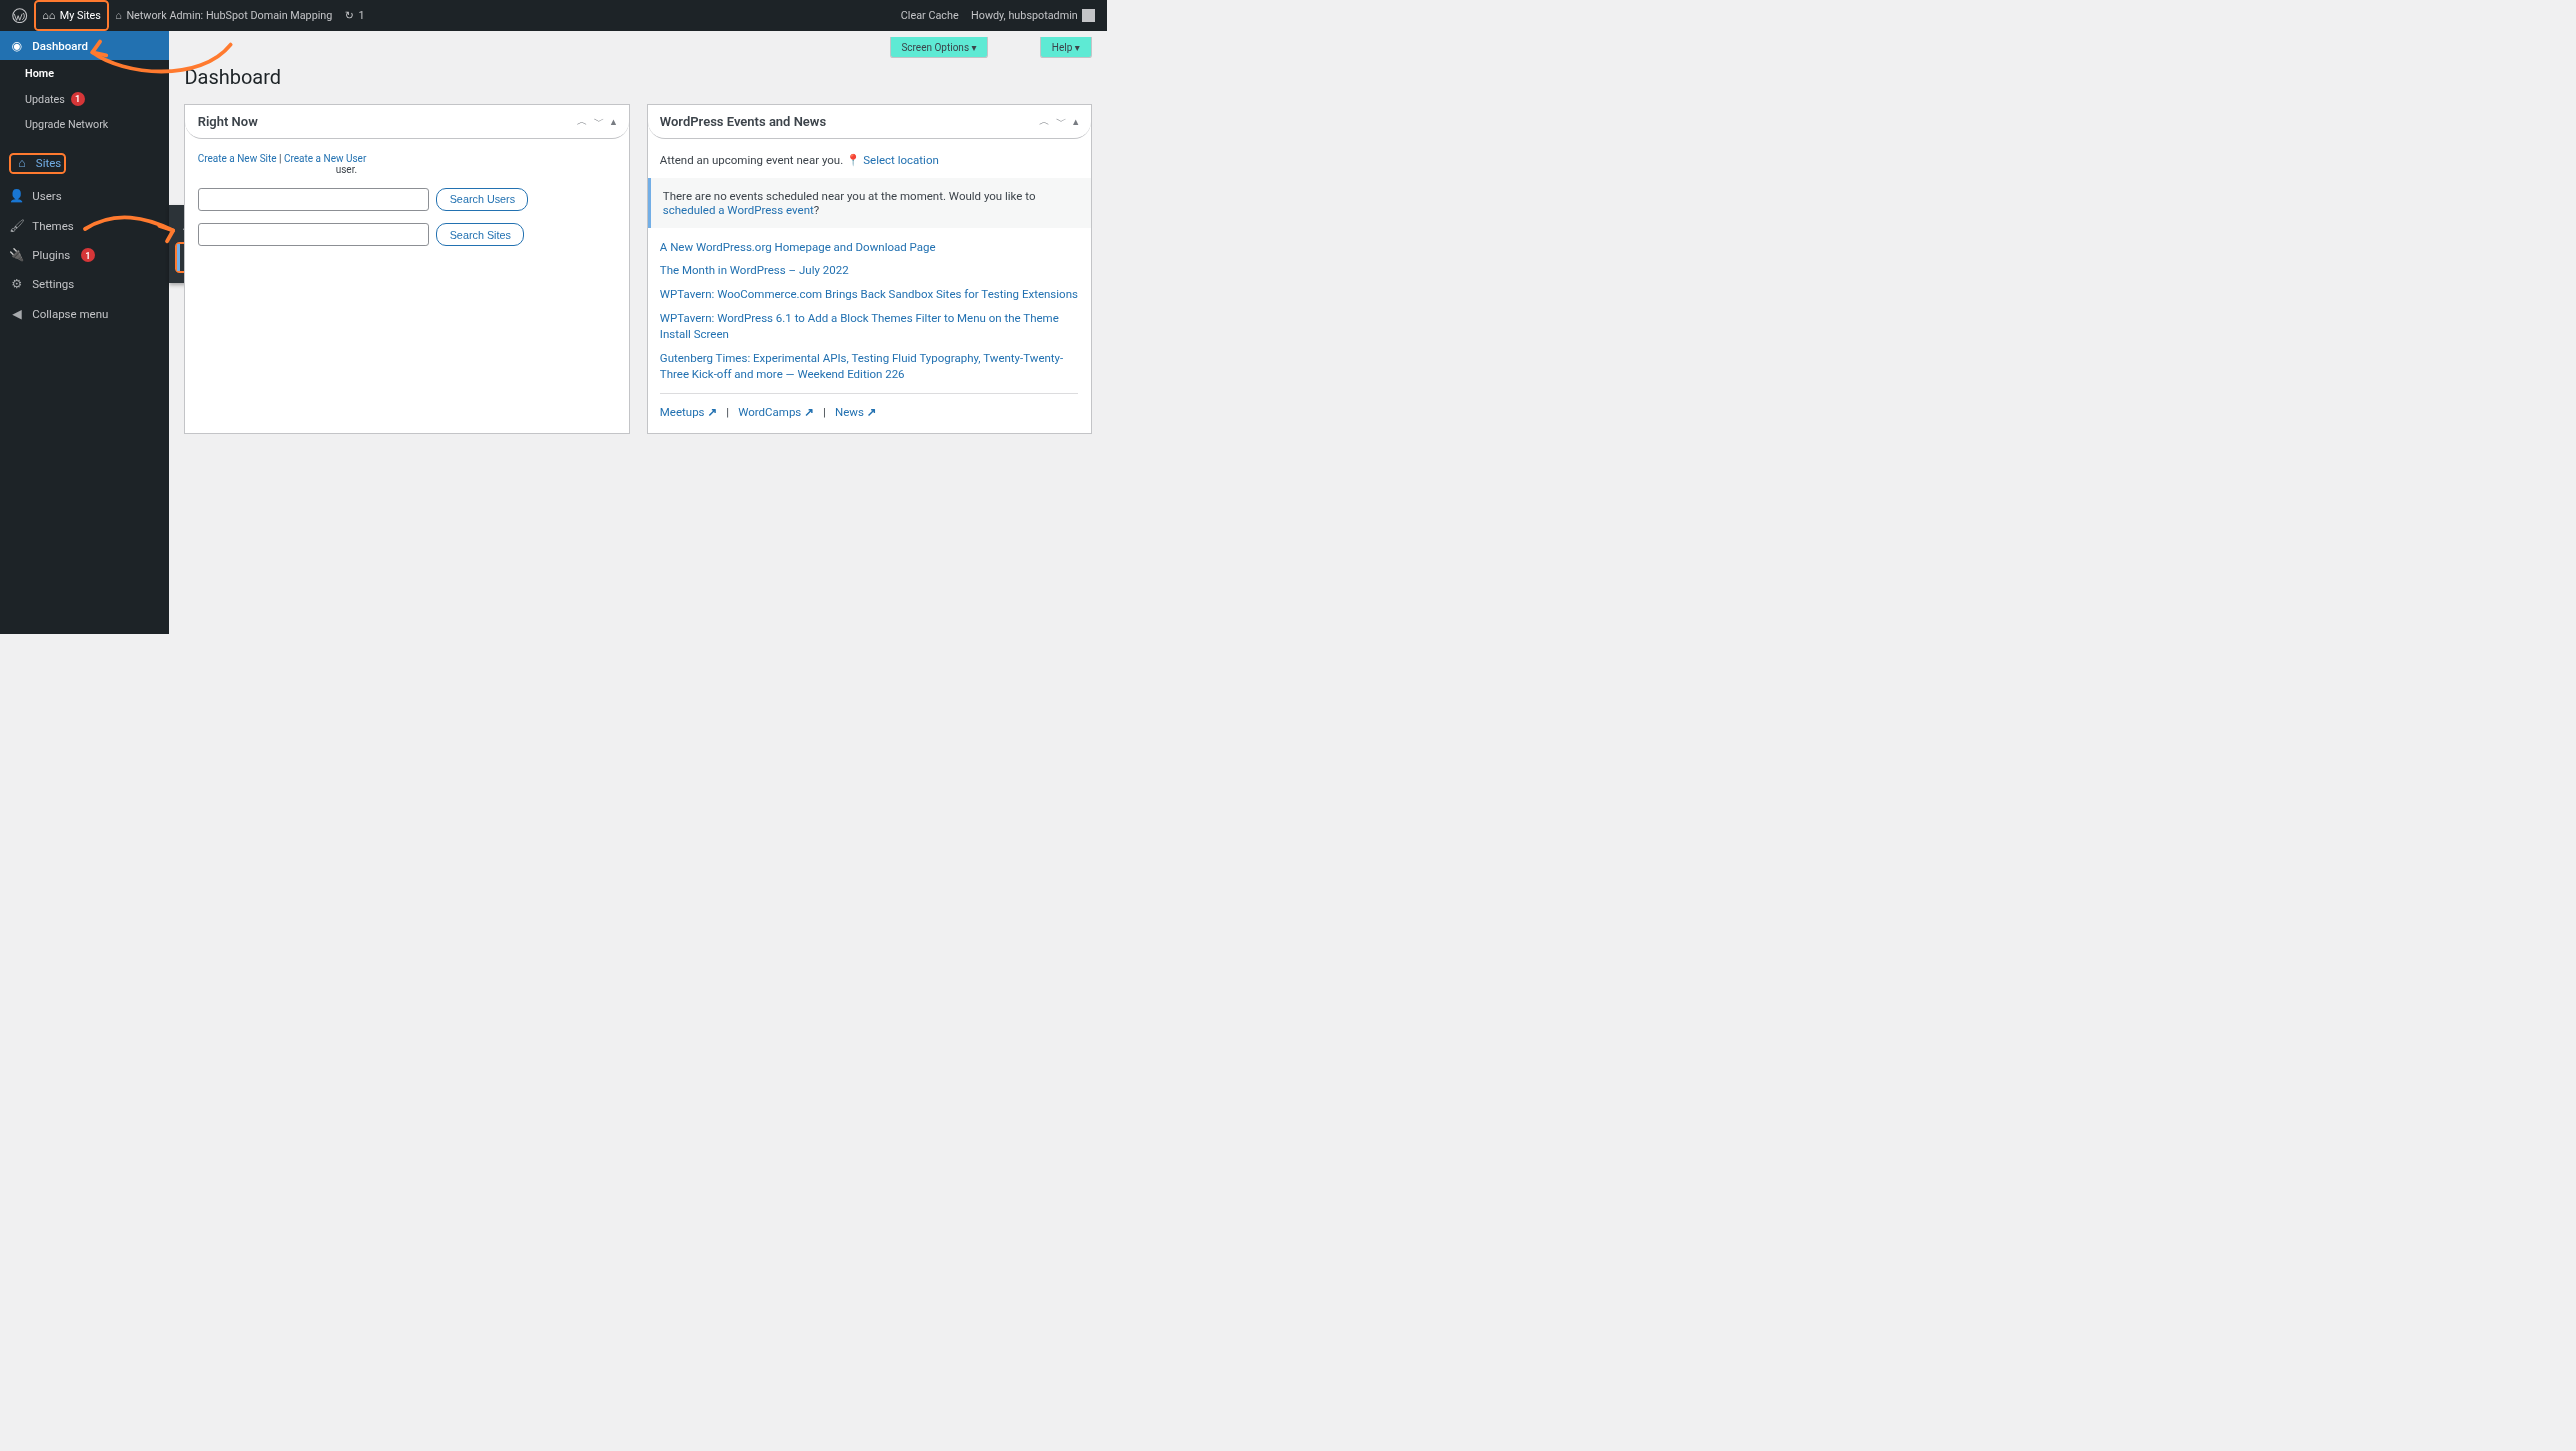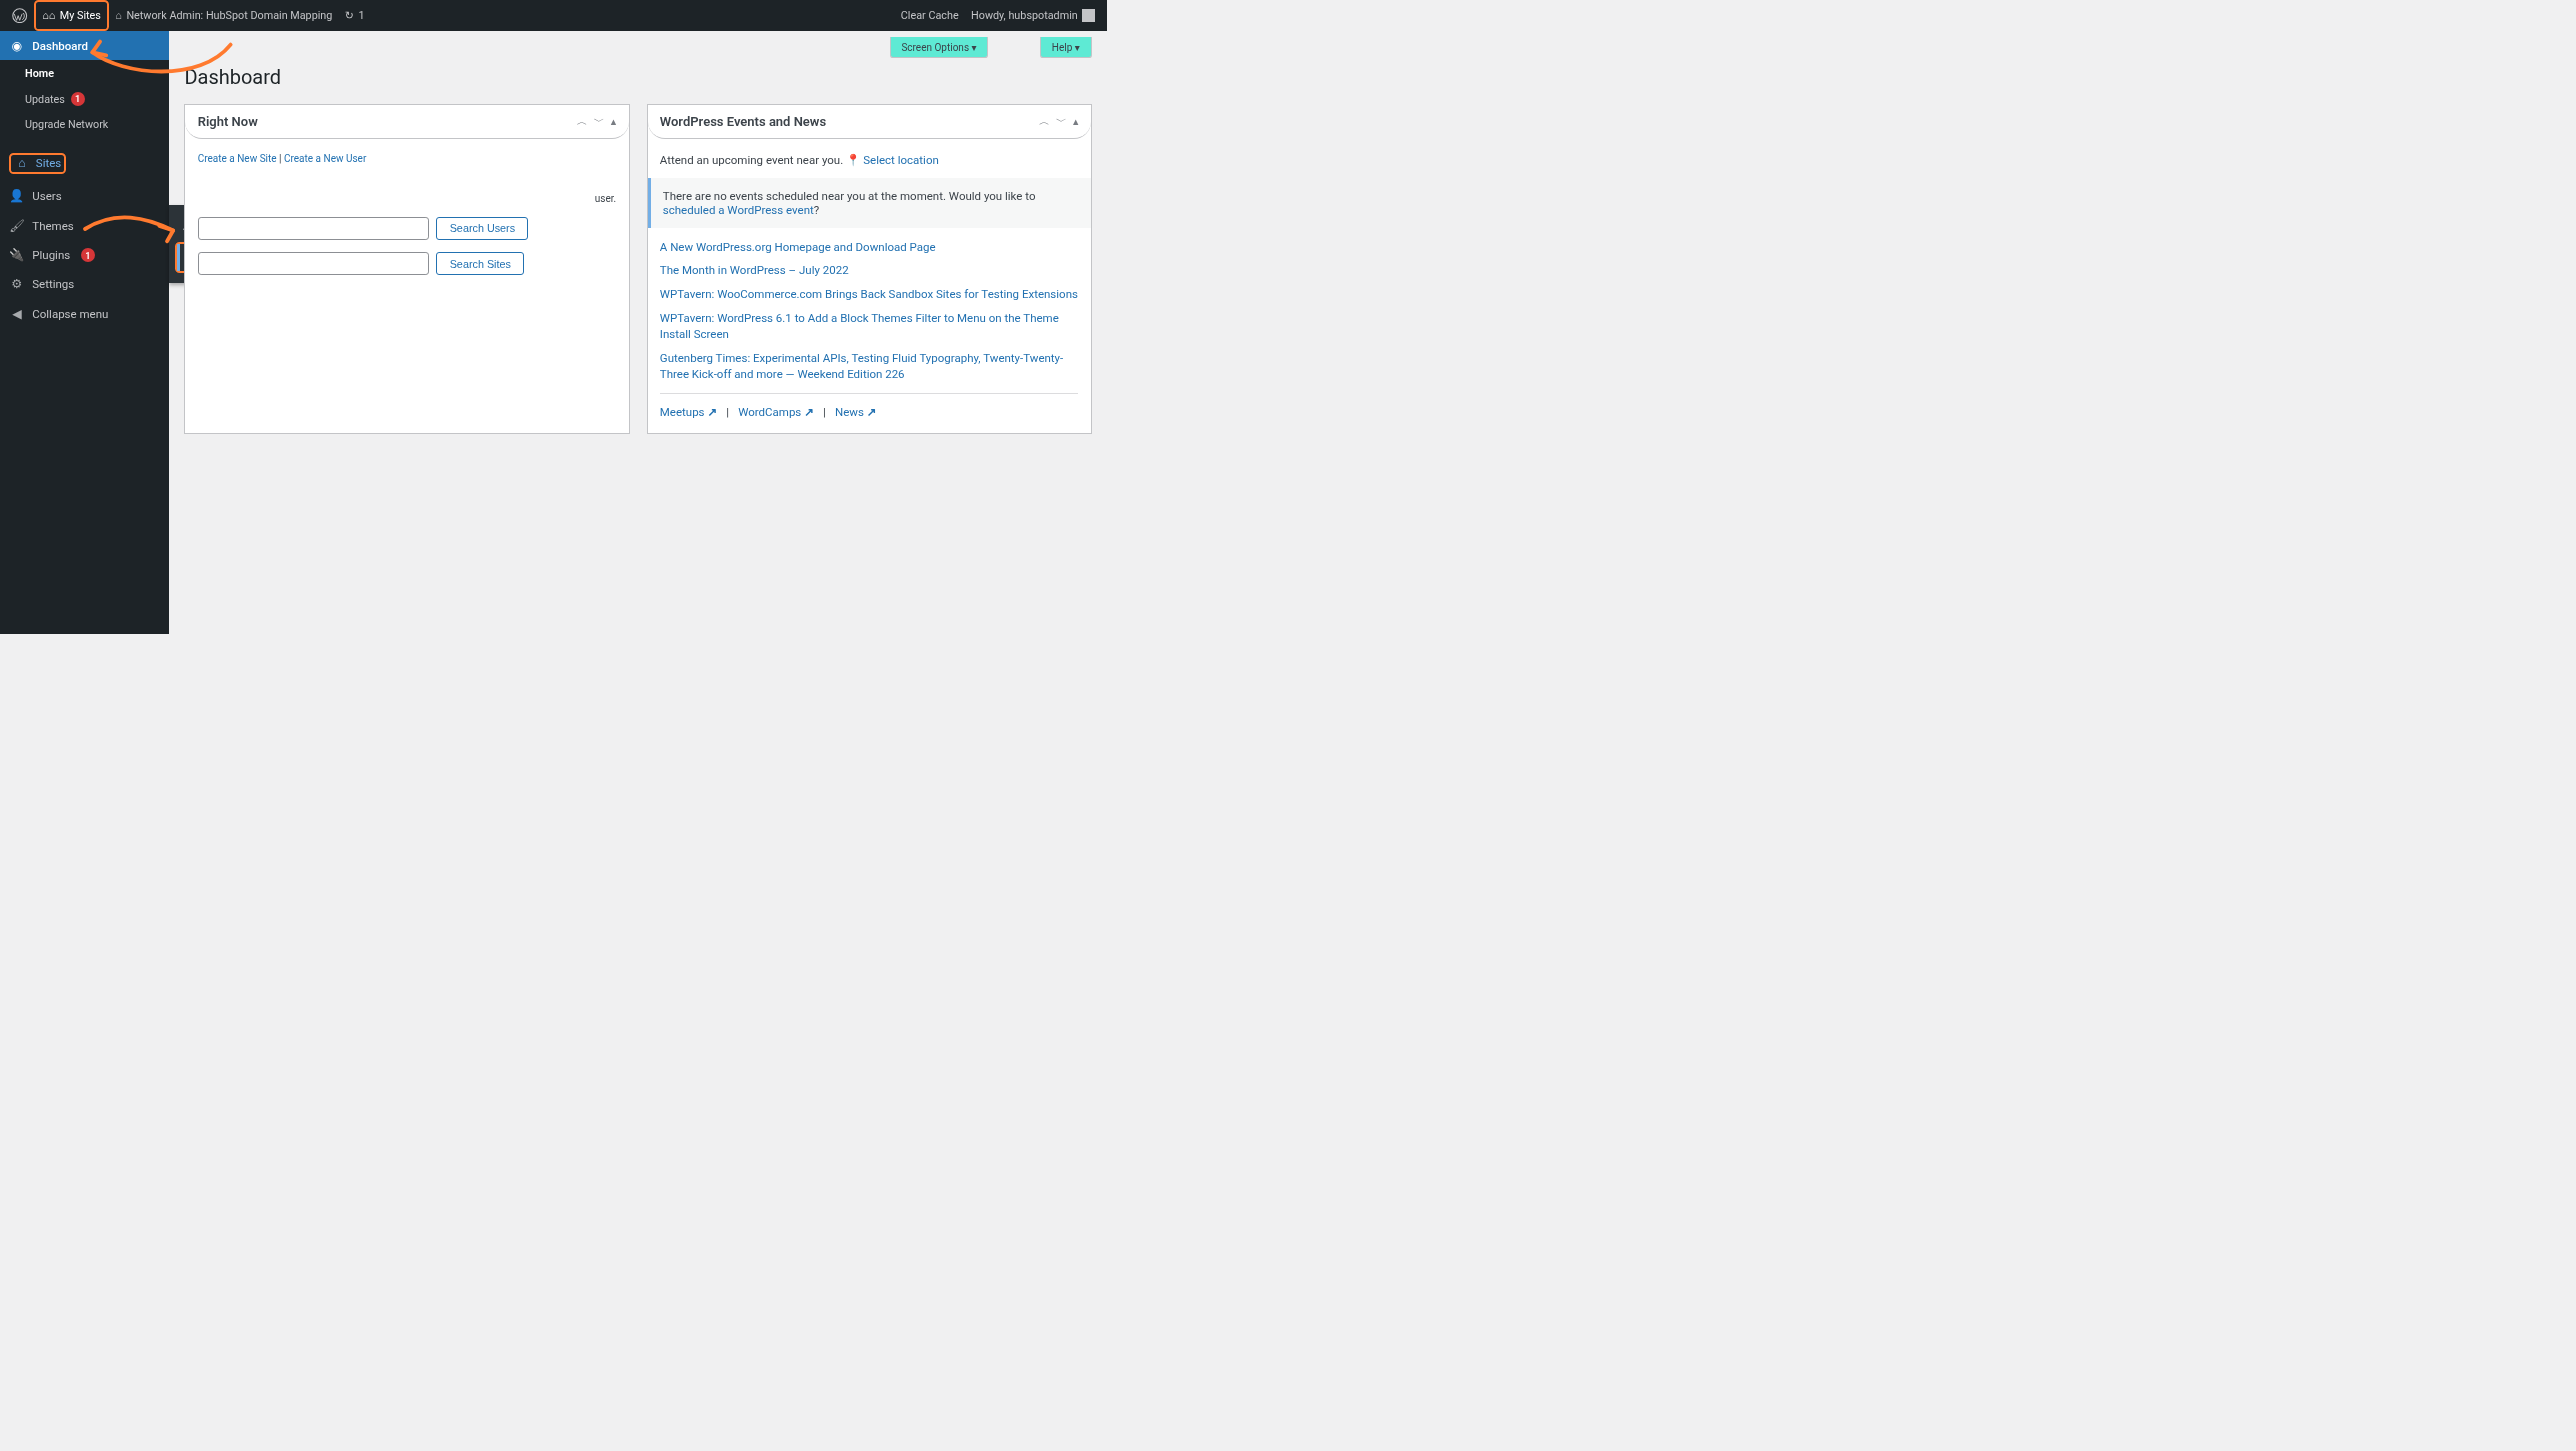--- a/index.html
+++ b/index.html
@@ -102,21 +102,21 @@
   .postbox .inside { padding: 14px 12.3px; }
   .postbox a { color: #2271b1; text-decoration: none; }
 
   .searchrow { display: flex; gap: 7.7px; margin-top: 12.3px; }
   .searchrow input[type=text] {
     border: 0.8px solid #8c8f94; border-radius: 3.1px; padding: 4.6px 6.2px;
     width: 231px; font-size: 10.8px;
   }
   .searchrow button {
     border: 0.8px solid #2271b1; color: #2271b1; background: #fff;
-    padding: 4.6px 12.3px; border-radius: 3px; font-size: 10.8px; cursor: pointer;
+    padding: 4.6px 12.3px; border-radius: 10px; font-size: 10.8px; cursor: pointer;
   }
 
   .events .inside p { font-size: 11.5px; }
   .notice {
     border-left: 3.1px solid #72aee6; background: #f6f7f7;
     padding: 10.8px 12.3px; margin: 10.8px -12.3px; font-size: 11.5px;
   }
   .newslist { list-style: none; margin-top: 9.2px; }
   .newslist li { margin-bottom: 7.7px; font-size: 11.5px; line-height: 1.4; }
   .footerlinks { border-top: 0.8px solid #dcdcde; padding-top: 10.8px; margin-top: 10.8px; display: flex; gap: 9.2px; font-size: 11.5px; }
@@ -225,21 +225,21 @@
           <span>﹀</span>
           <span>▴</span>
         </div>
       </div>
       <div class="inside">
         <p>
           <a href="#">Create a New Site</a>
           <span> | </span>
           <a href="#">Create a New User</a>
         </p>
-        <p style="margin-top:29px;padding-left:138px;text-align:right;">user.</p>
+        <p style="padding-left:138px;">user.</p>
         <div class="searchrow">
           <input type="text" style="">
           <button>Search Users</button>
         </div>
         <div class="searchrow">
           <input type="text" style="">
           <button>Search Sites</button>
         </div>
       </div>
     </div>

